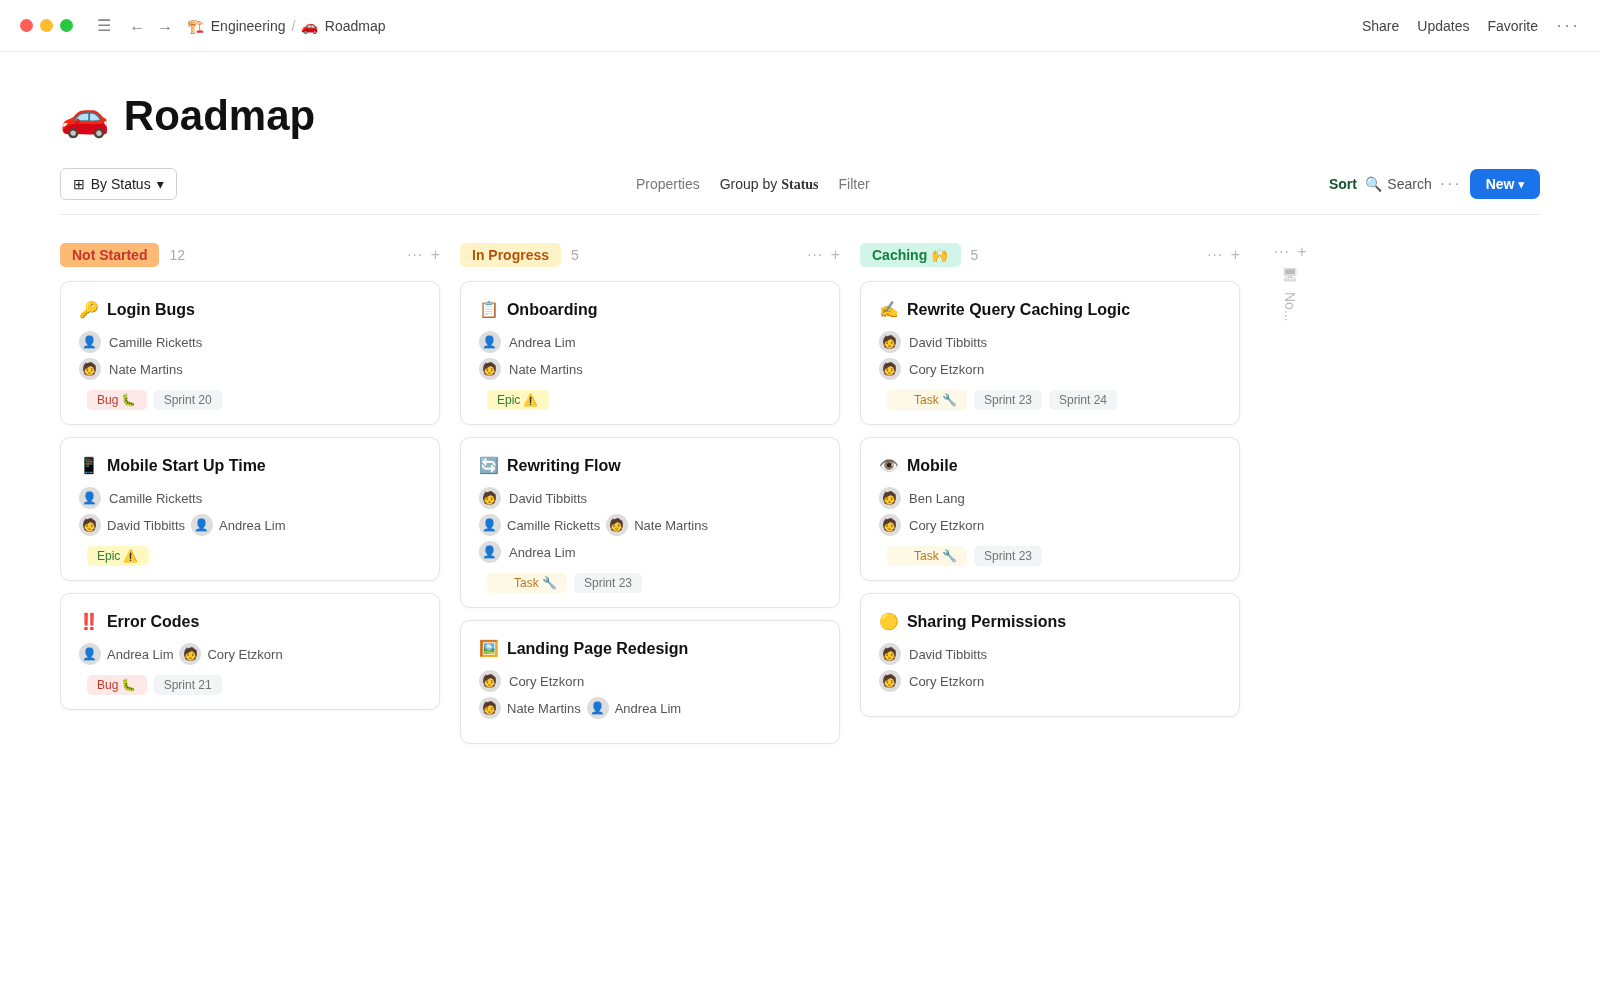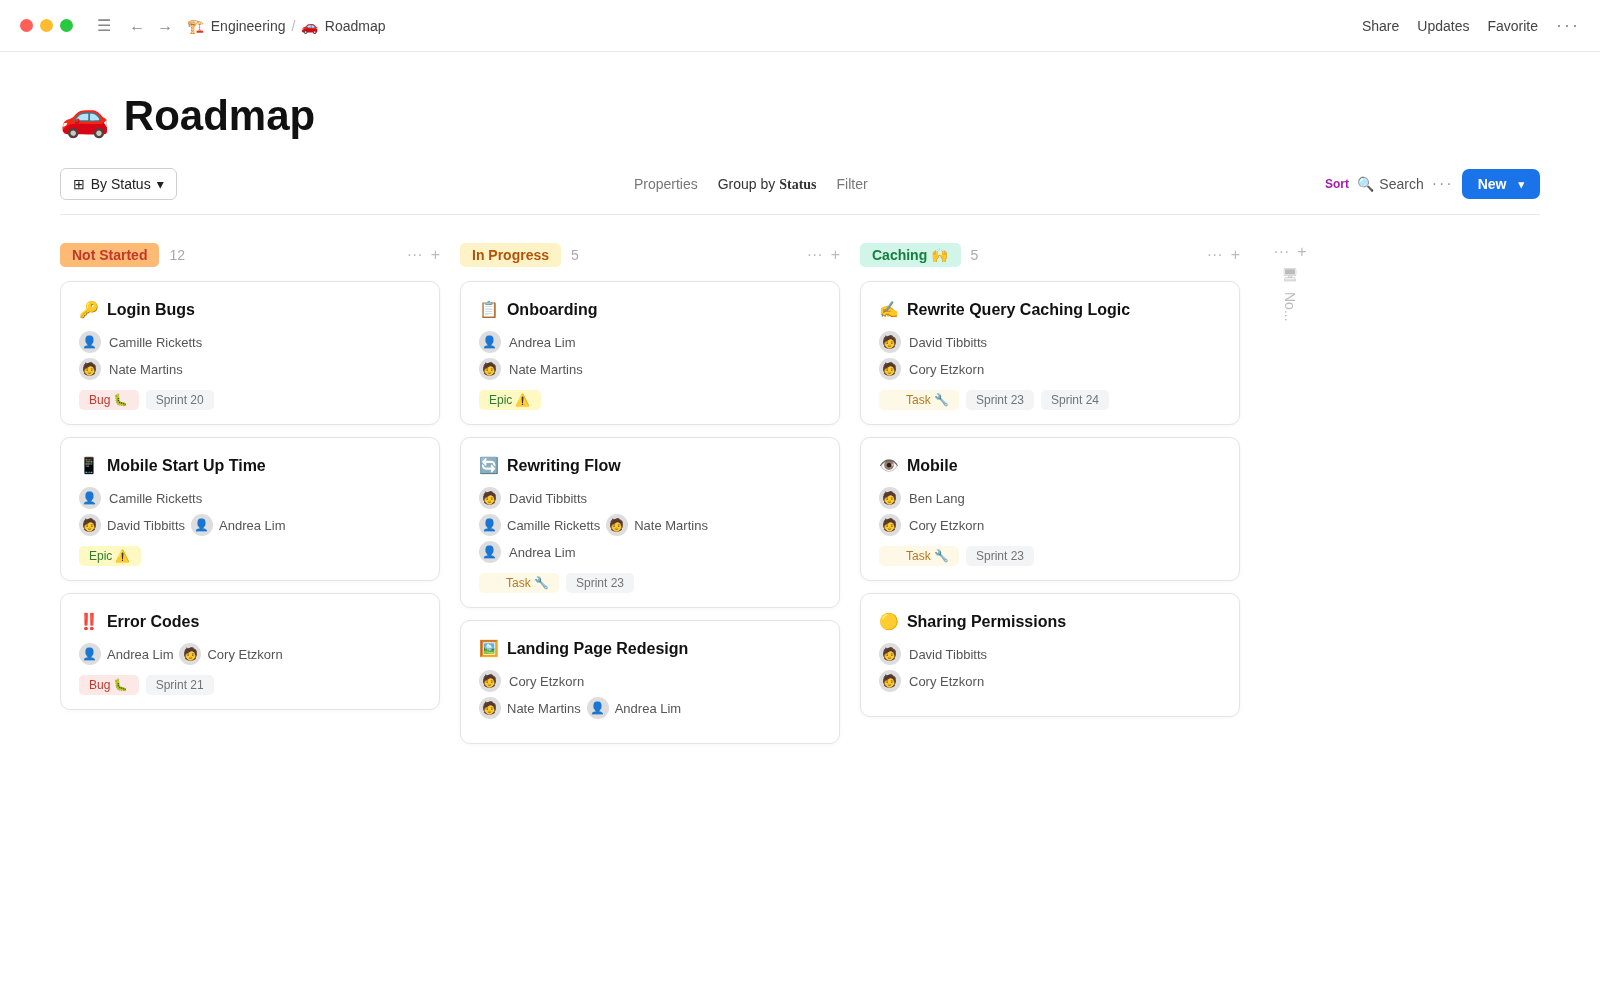--- a/index.html
+++ b/index.html
@@ -28,45 +28,45 @@
 
     
     .toolbar { display: flex; align-items: center; gap: 0; margin-bottom: 28px; padding-bottom: 14px; border-bottom: 1px solid #e8e8e8; }
     .toolbar-left { display: flex; align-items: center; gap: 6px; flex: 0 0 auto; }
     .by-status-btn { display: flex; align-items: center; gap: 6px; padding: 7px 12px; border: 1px solid #d0d0d0; border-radius: 6px; background: #fff; cursor: pointer; font-size: 14px; font-weight: 500; color: #222; }
     .toolbar-center { display: flex; align-items: center; gap: 20px; flex: 1; justify-content: center; }
     .toolbar-center-item { font-size: 14px; color: #777; cursor: pointer; background: none; border: none; font-weight: 400; }
     .toolbar-center-item.bold-partial { color: #333; }
     .toolbar-center-item.bold-partial span.bold { font-weight: 700; font-family: Liberation Serif, serif; }
     .toolbar-right { display: flex; align-items: center; gap: 8px; flex: 0 0 auto; }
-    .sort-btn { font-size: 12px; color: #a21caf; font-weight: 600; background: none; border: none; cursor: pointer; }
+    .sort-btn { font-size: 14px; color: #14532d; font-weight: 600; background: none; border: none; cursor: pointer; }
     .search-btn { display: flex; align-items: center; gap: 5px; font-size: 14px; color: #555; background: none; border: none; cursor: pointer; }
     .more-btn { font-size: 16px; color: #999; background: none; border: none; cursor: pointer; letter-spacing: 2px; }
-    .new-btn { display: flex; align-items: center; background: #1a73e8; color: #fff; border: none; border-radius: 7px; padding: 7px 16px; font-size: 14px; font-weight: 600; cursor: pointer; gap: 12px; }
+    .new-btn { display: flex; align-items: center; background: #1a73e8; color: #fff; border: none; border-radius: 7px; padding: 7px 16px; font-size: 14px; font-weight: 600; cursor: pointer; gap: 4px; }
     .new-btn-chevron { font-size: 11px; }
 
     
     .board { display: flex; gap: 20px; align-items: flex-start; }
     .column { flex: 0 0 380px; min-width: 0; }
     .column-header { display: flex; align-items: center; gap: 8px; margin-bottom: 14px; }
     .status-badge { padding: 4px 12px; border-radius: 5px; font-size: 14px; font-weight: 600; }
     .status-not-started { background: #fdba74; color: #c0392b; }
     .status-in-progress { background: #fef3c7; color: #b45309; }
     .status-complete { background: #d1f5e8; color: #15803d; }
     .col-count { font-size: 14px; color: #aaa; font-weight: 500; margin-left: 2px; }
     .col-actions { margin-left: auto; display: flex; align-items: center; gap: 8px; }
     .col-action-btn { background: none; border: none; cursor: pointer; color: #bbb; font-size: 16px; line-height: 1; }
 
     
     .card { background: #fff; border: 1px solid #e4e4e4; border-radius: 10px; padding: 18px 18px 14px 18px; margin-bottom: 12px; box-shadow: 0 1px 4px rgba(0,0,0,0.04); }
     .card-title { font-size: 16px; font-weight: 600; color: #111; margin-bottom: 12px; display: flex; align-items: center; gap: 8px; }
     .card-members { display: flex; flex-direction: column; gap: 5px; margin-bottom: 10px; }
     .card-member-row { display: flex; align-items: center; gap: 8px; font-size: 13px; color: #555; }
     .avatar { width: 22px; height: 22px; border-radius: 50%; background: #ddd; display: inline-flex; align-items: center; justify-content: center; font-size: 12px; overflow: hidden; flex-shrink: 0; }
-    .card-tags { display: flex; flex-wrap: wrap; gap: 7px; margin-top: 8px; }
+    .card-tags { display: flex; flex-wrap: wrap; gap: 7px; margin-top: 8px; margin-left: 8px; }
     .tag { padding: 3px 10px; border-radius: 5px; font-size: 12px; font-weight: 500; display: inline-flex; align-items: center; gap: 4px; }
     .tag-bug { background: #fde8e8; color: #c0392b; }
     .tag-epic { background: #fef9c3; color: #2e7d32; }
     .tag-task { background: #fef9e7; color: #b7791f; padding-left: 27px; }
     .tag-sprint { background: #f3f4f6; color: #737373; }
 
     
     .column-hidden { flex: 0 0 60px; display: flex; flex-direction: column; align-items: center; padding-top: 0; }
     .hidden-label { font-size: 14px; color: #bbb; writing-mode: vertical-rl; margin-top: 10px; }
 

